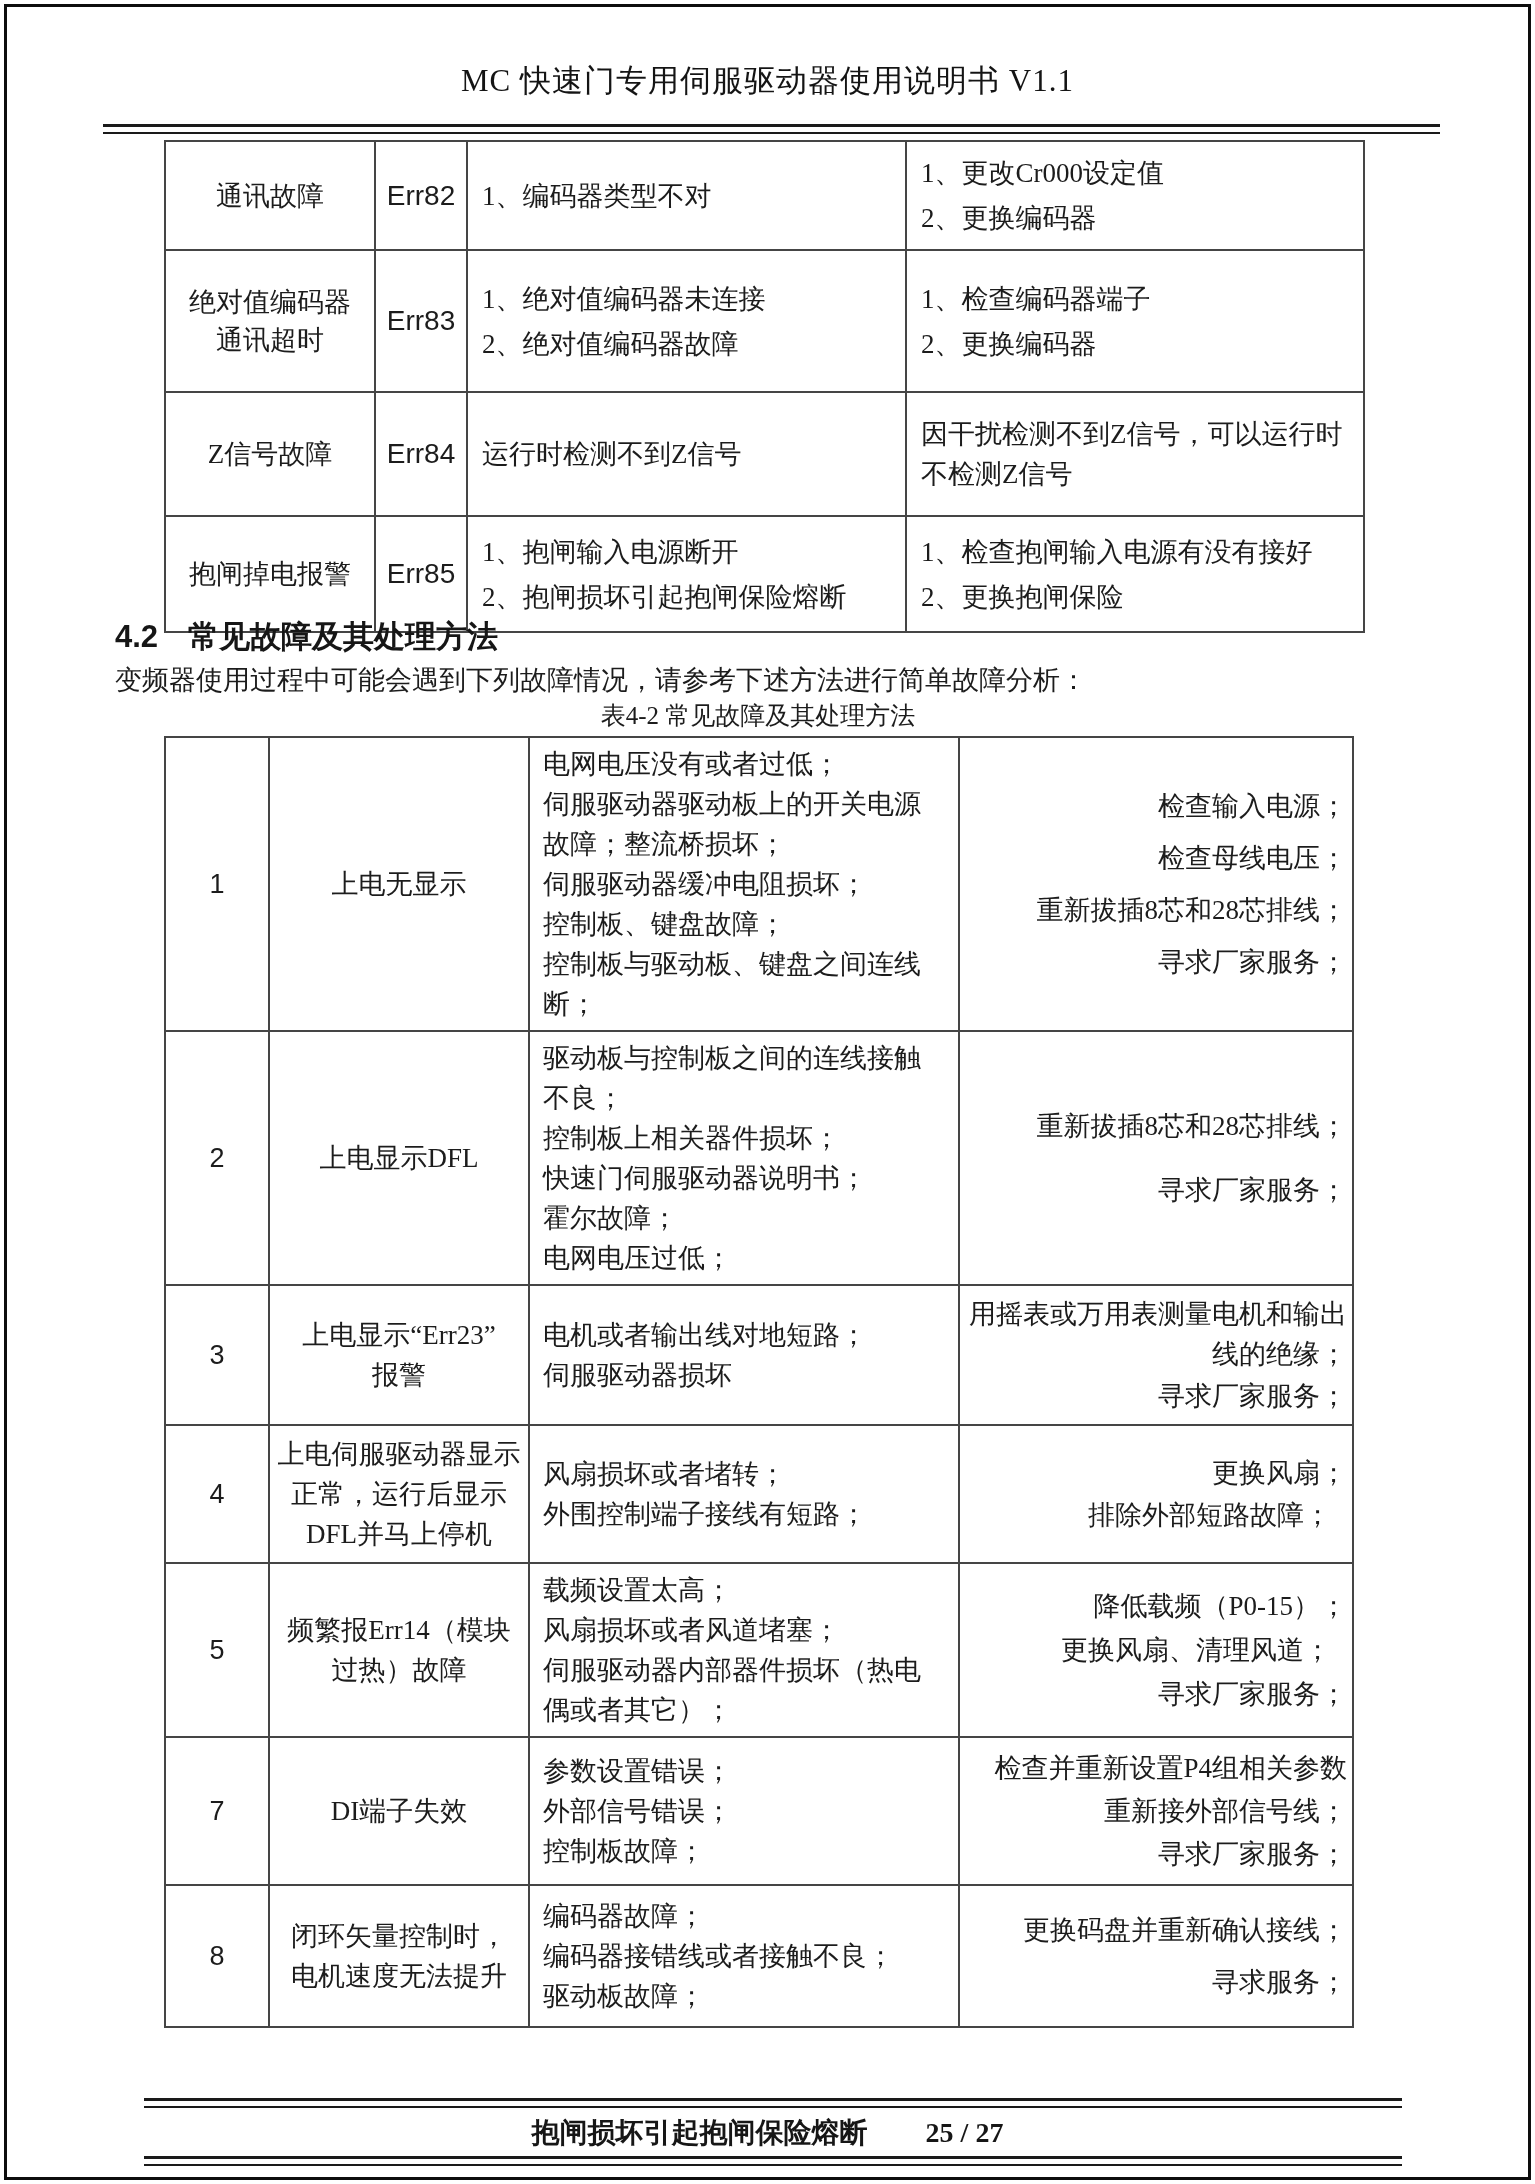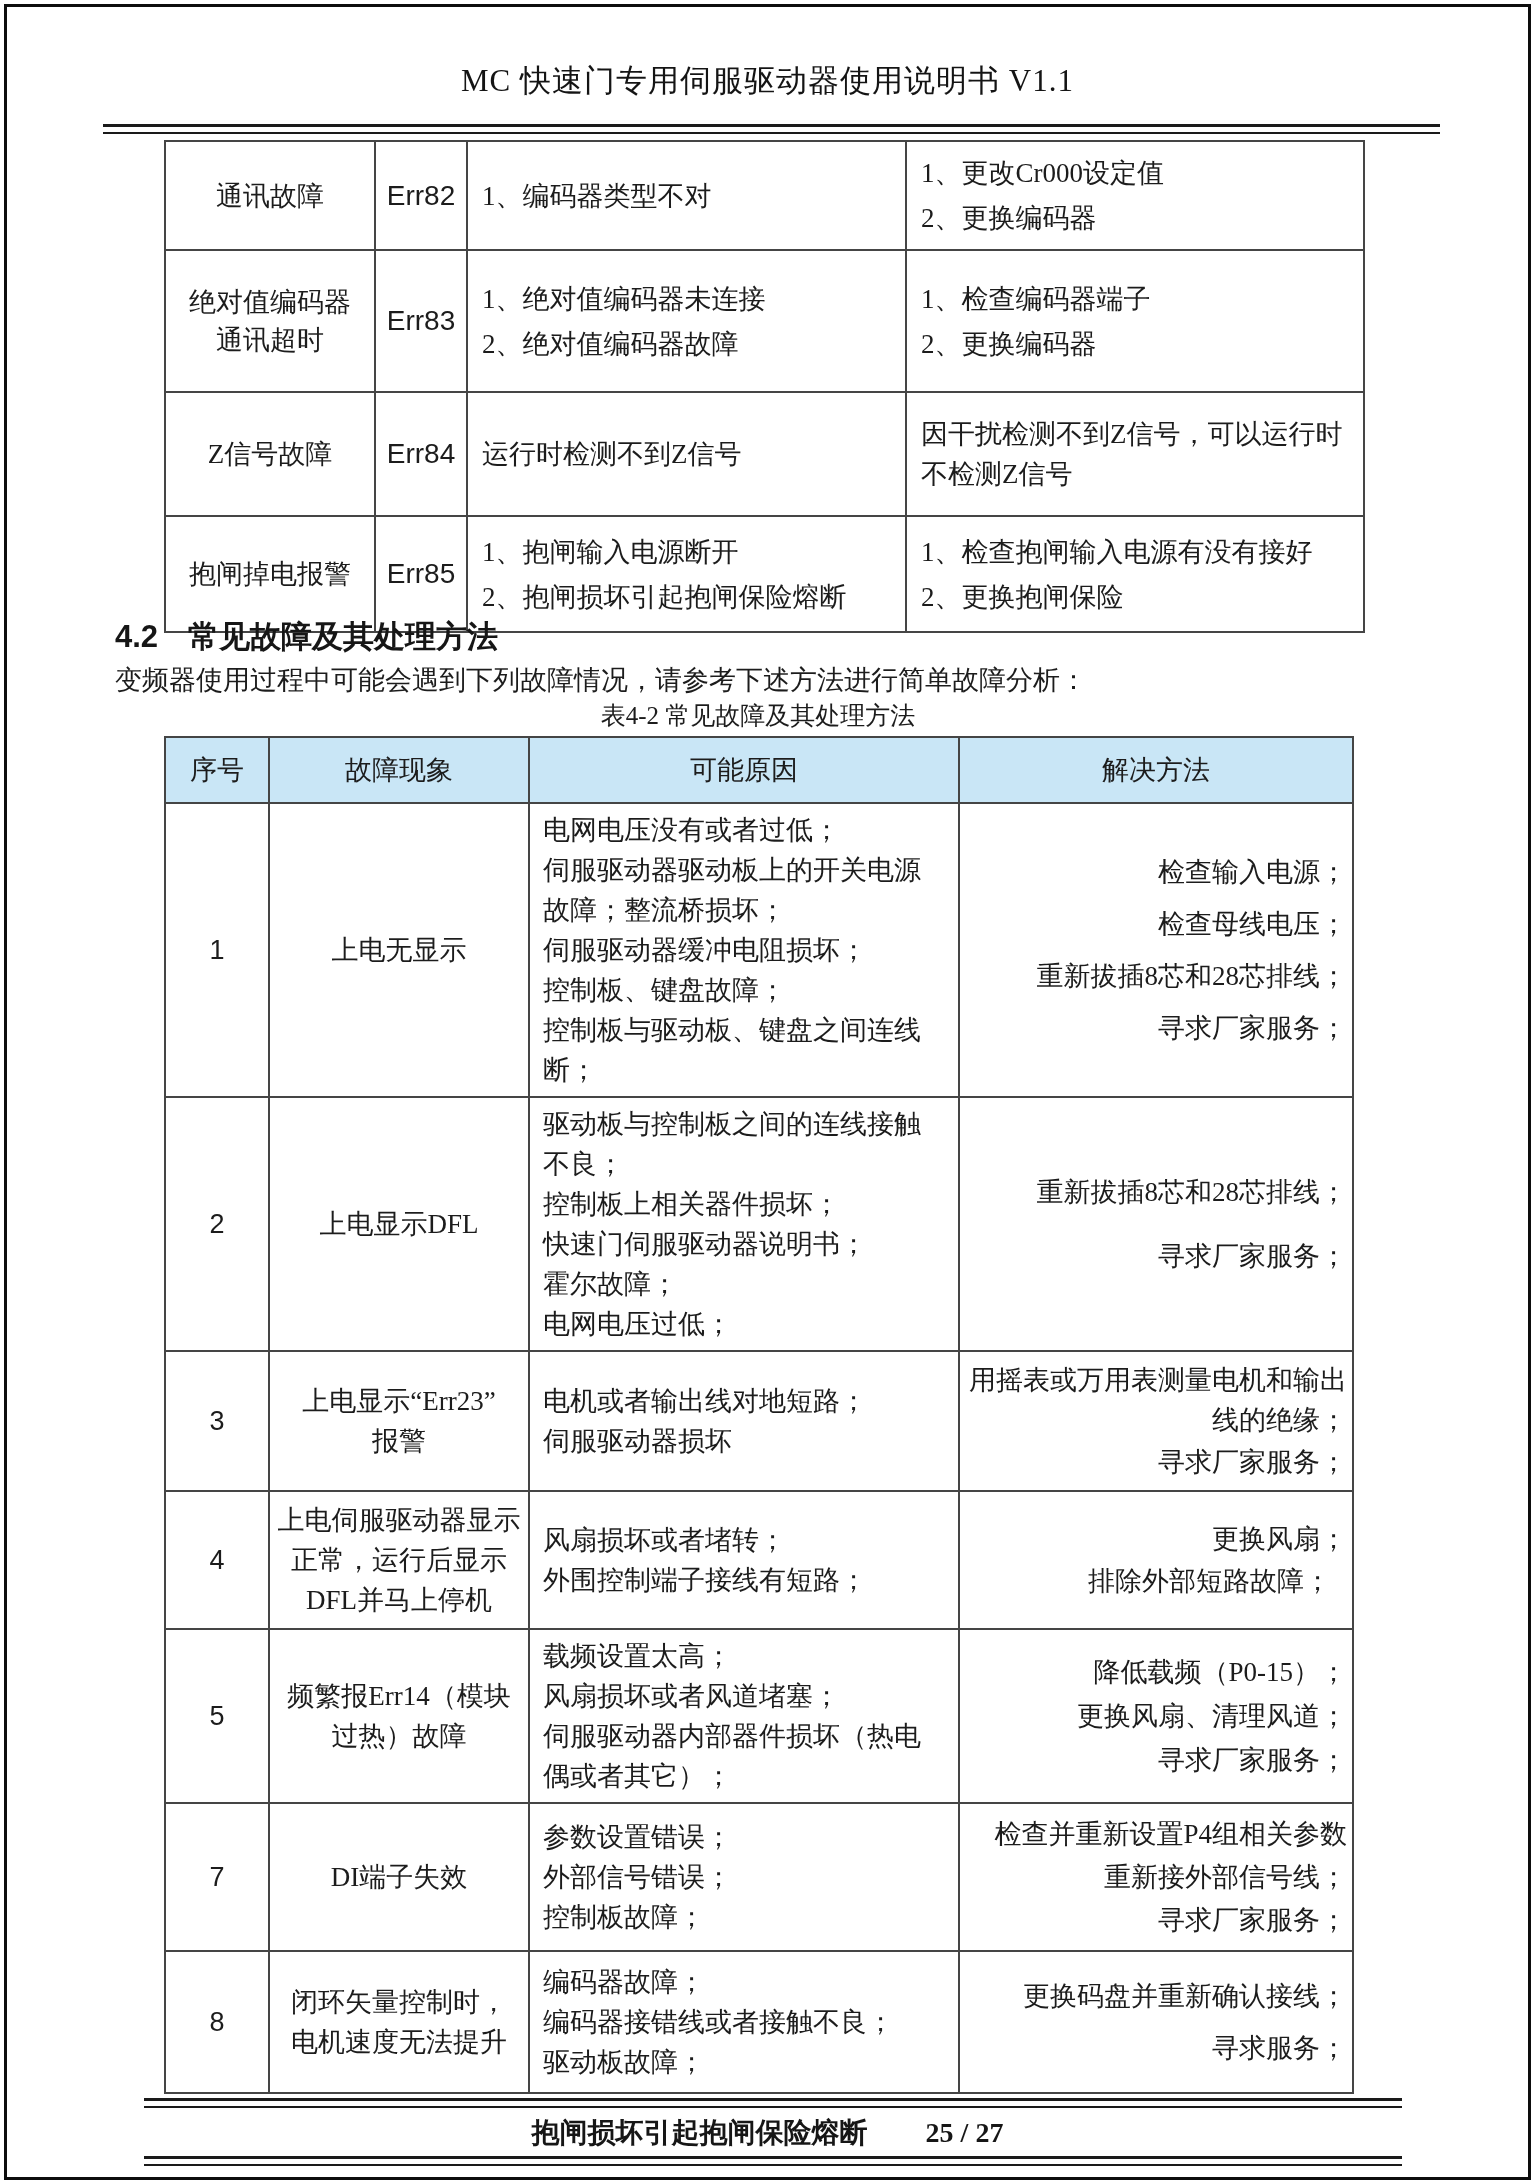--- a/index.html
+++ b/index.html
@@ -160,26 +160,20 @@
 <div class="table-caption">表4-2 常见故障及其处理方法</div>
 
 <table class="ctable">
   <colgroup>
       <col style="width:104px">
       <col style="width:260px">
       <col style="width:430px">
       <col style="width:394px">
     </colgroup>
   <tbody>
-    <tr style="height:66px">
-      <th>序号</th>
-      <th>故障现象</th>
-      <th>可能原因</th>
-      <th>解决方法</th>
-    </tr>
 
     <tr style="height:290px">
       <td class="cell-no">1</td>
       <td class="cell-ph">
         <div>上电无显示</div>
       </td>
       <td class="cell-causes">
         <div class="cause-item">电网电压没有或者过低；</div>
         <div class="cause-item">伺服驱动器驱动板上的开关电源故障；整流桥损坏；</div>
         <div class="cause-item">伺服驱动器缓冲电阻损坏；</div>
@@ -251,21 +245,21 @@
         <div>频繁报Err14（模块</div>
         <div>过热）故障</div>
       </td>
       <td class="cell-causes">
         <div class="cause-item">载频设置太高；</div>
         <div class="cause-item">风扇损坏或者风道堵塞；</div>
         <div class="cause-item">伺服驱动器内部器件损坏（热电偶或者其它）；</div>
       </td>
       <td class="cell-sol">
         <div class="sol-item" style="margin:4px 0">降低载频（P0-15）；</div>
-        <div class="sol-item" style="margin:4px 0">更换风扇、清理风道；</div>
+        <div class="sol-item" style="margin:4px 16px">更换风扇、清理风道；</div>
         <div class="sol-item" style="margin:4px 0">寻求厂家服务；</div>
       </td>
     </tr>
 
     <tr style="height:148px">
       <td class="cell-no">7</td>
       <td class="cell-ph">
         <div>DI端子失效</div>
       </td>
       <td class="cell-causes">

